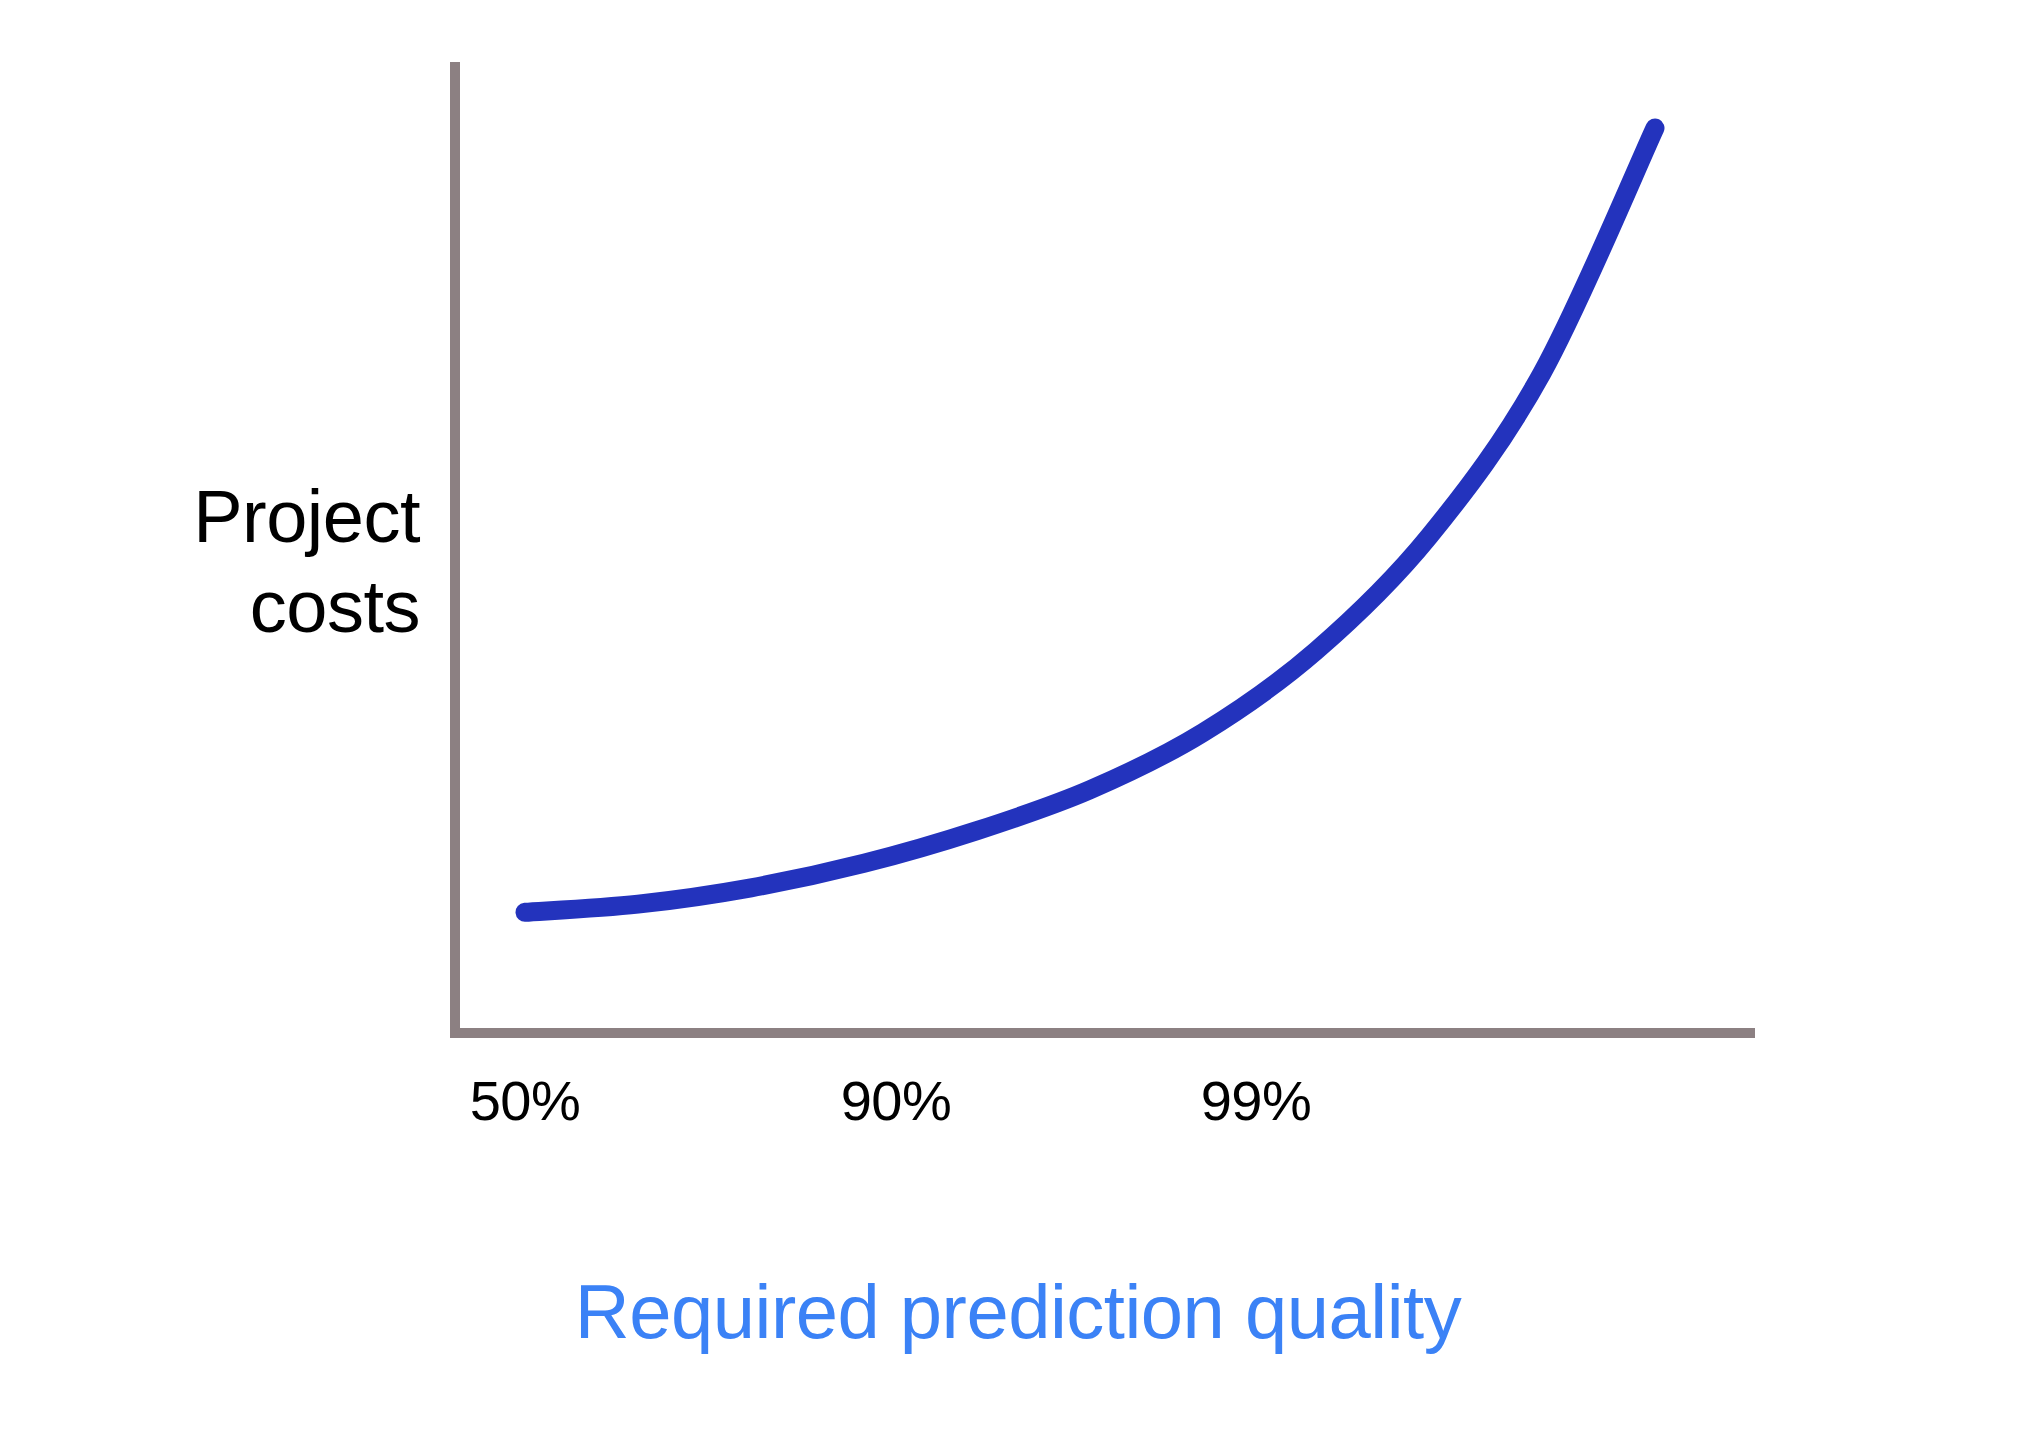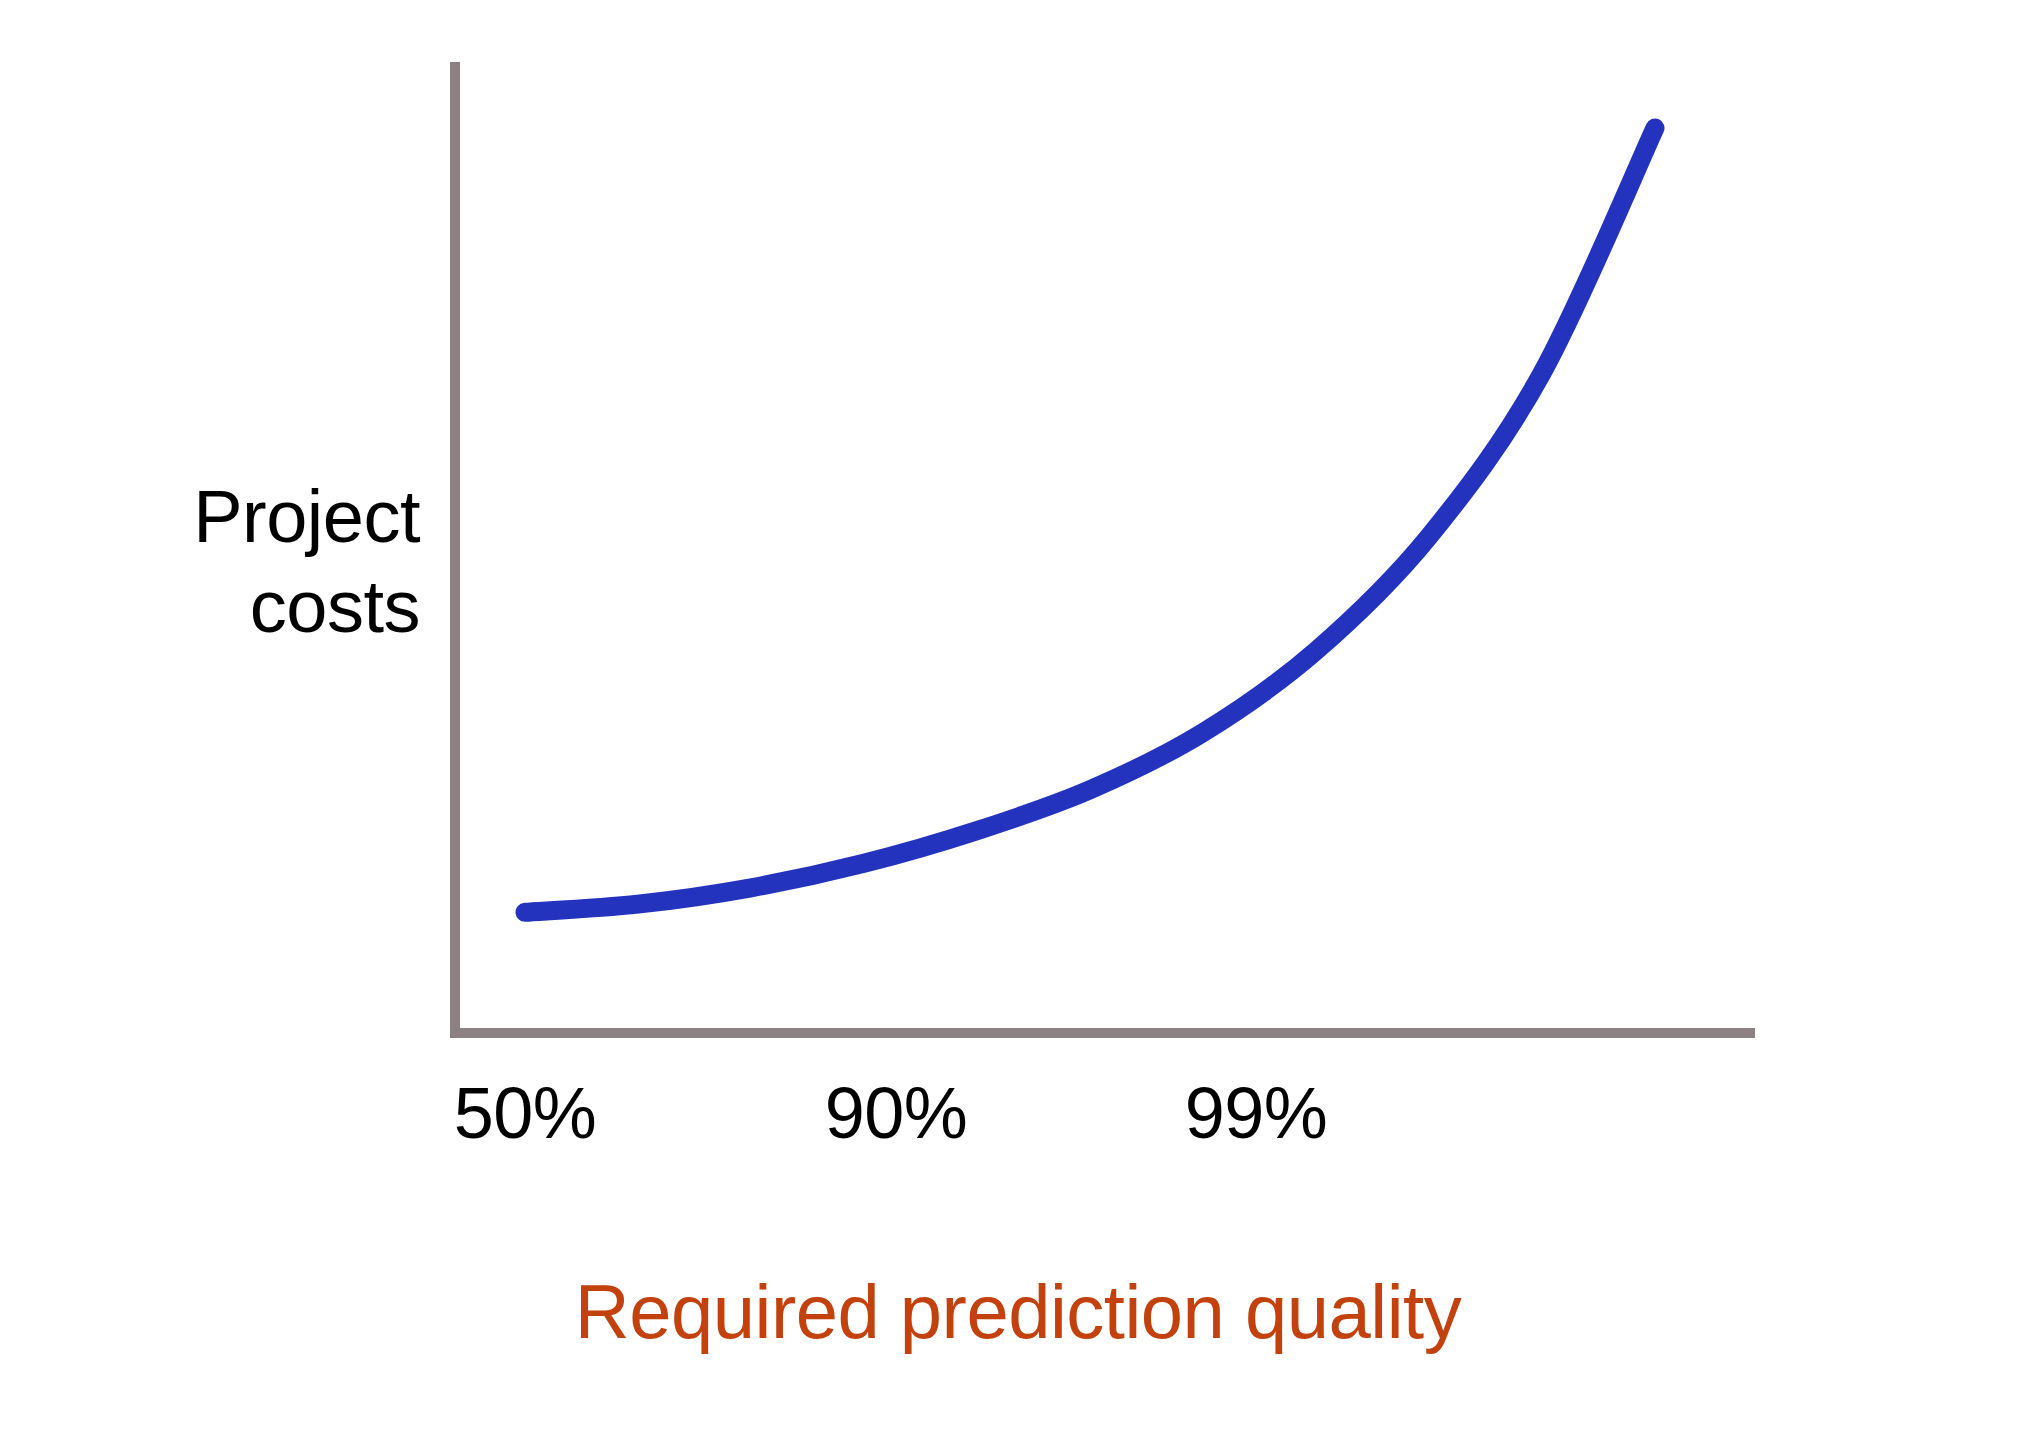--- a/index.html
+++ b/index.html
@@ -51,40 +51,40 @@
   
   .tick-labels {
     position: absolute;
     left: 0;
     top: 1056px;
     width: 2036px;
     height: 90px;
   }
   .tick-label {
     position: absolute;
-    top: 12px;
-    font-size: 72px;
+    top: 0;
+    font-size: 56px;
     line-height: 90px;
     color: #000000;
     text-align: center;
     transform: translateX(-50%);
     white-space: nowrap;
     letter-spacing: -0.5px;
   }
 
   
   .x-axis-title {
     position: absolute;
     left: 0;
     top: 1270px;
     width: 2036px;
     text-align: center;
     font-size: 76px;
     line-height: 1.1;
-    color: #c2410c;
+    color: #3b82f6;
     letter-spacing: -0.5px;
   }
 </style>
 </head>
 <body>
 
 <div id="chart-root">
 
   <div class="y-axis-title">Project
 costs</div>

